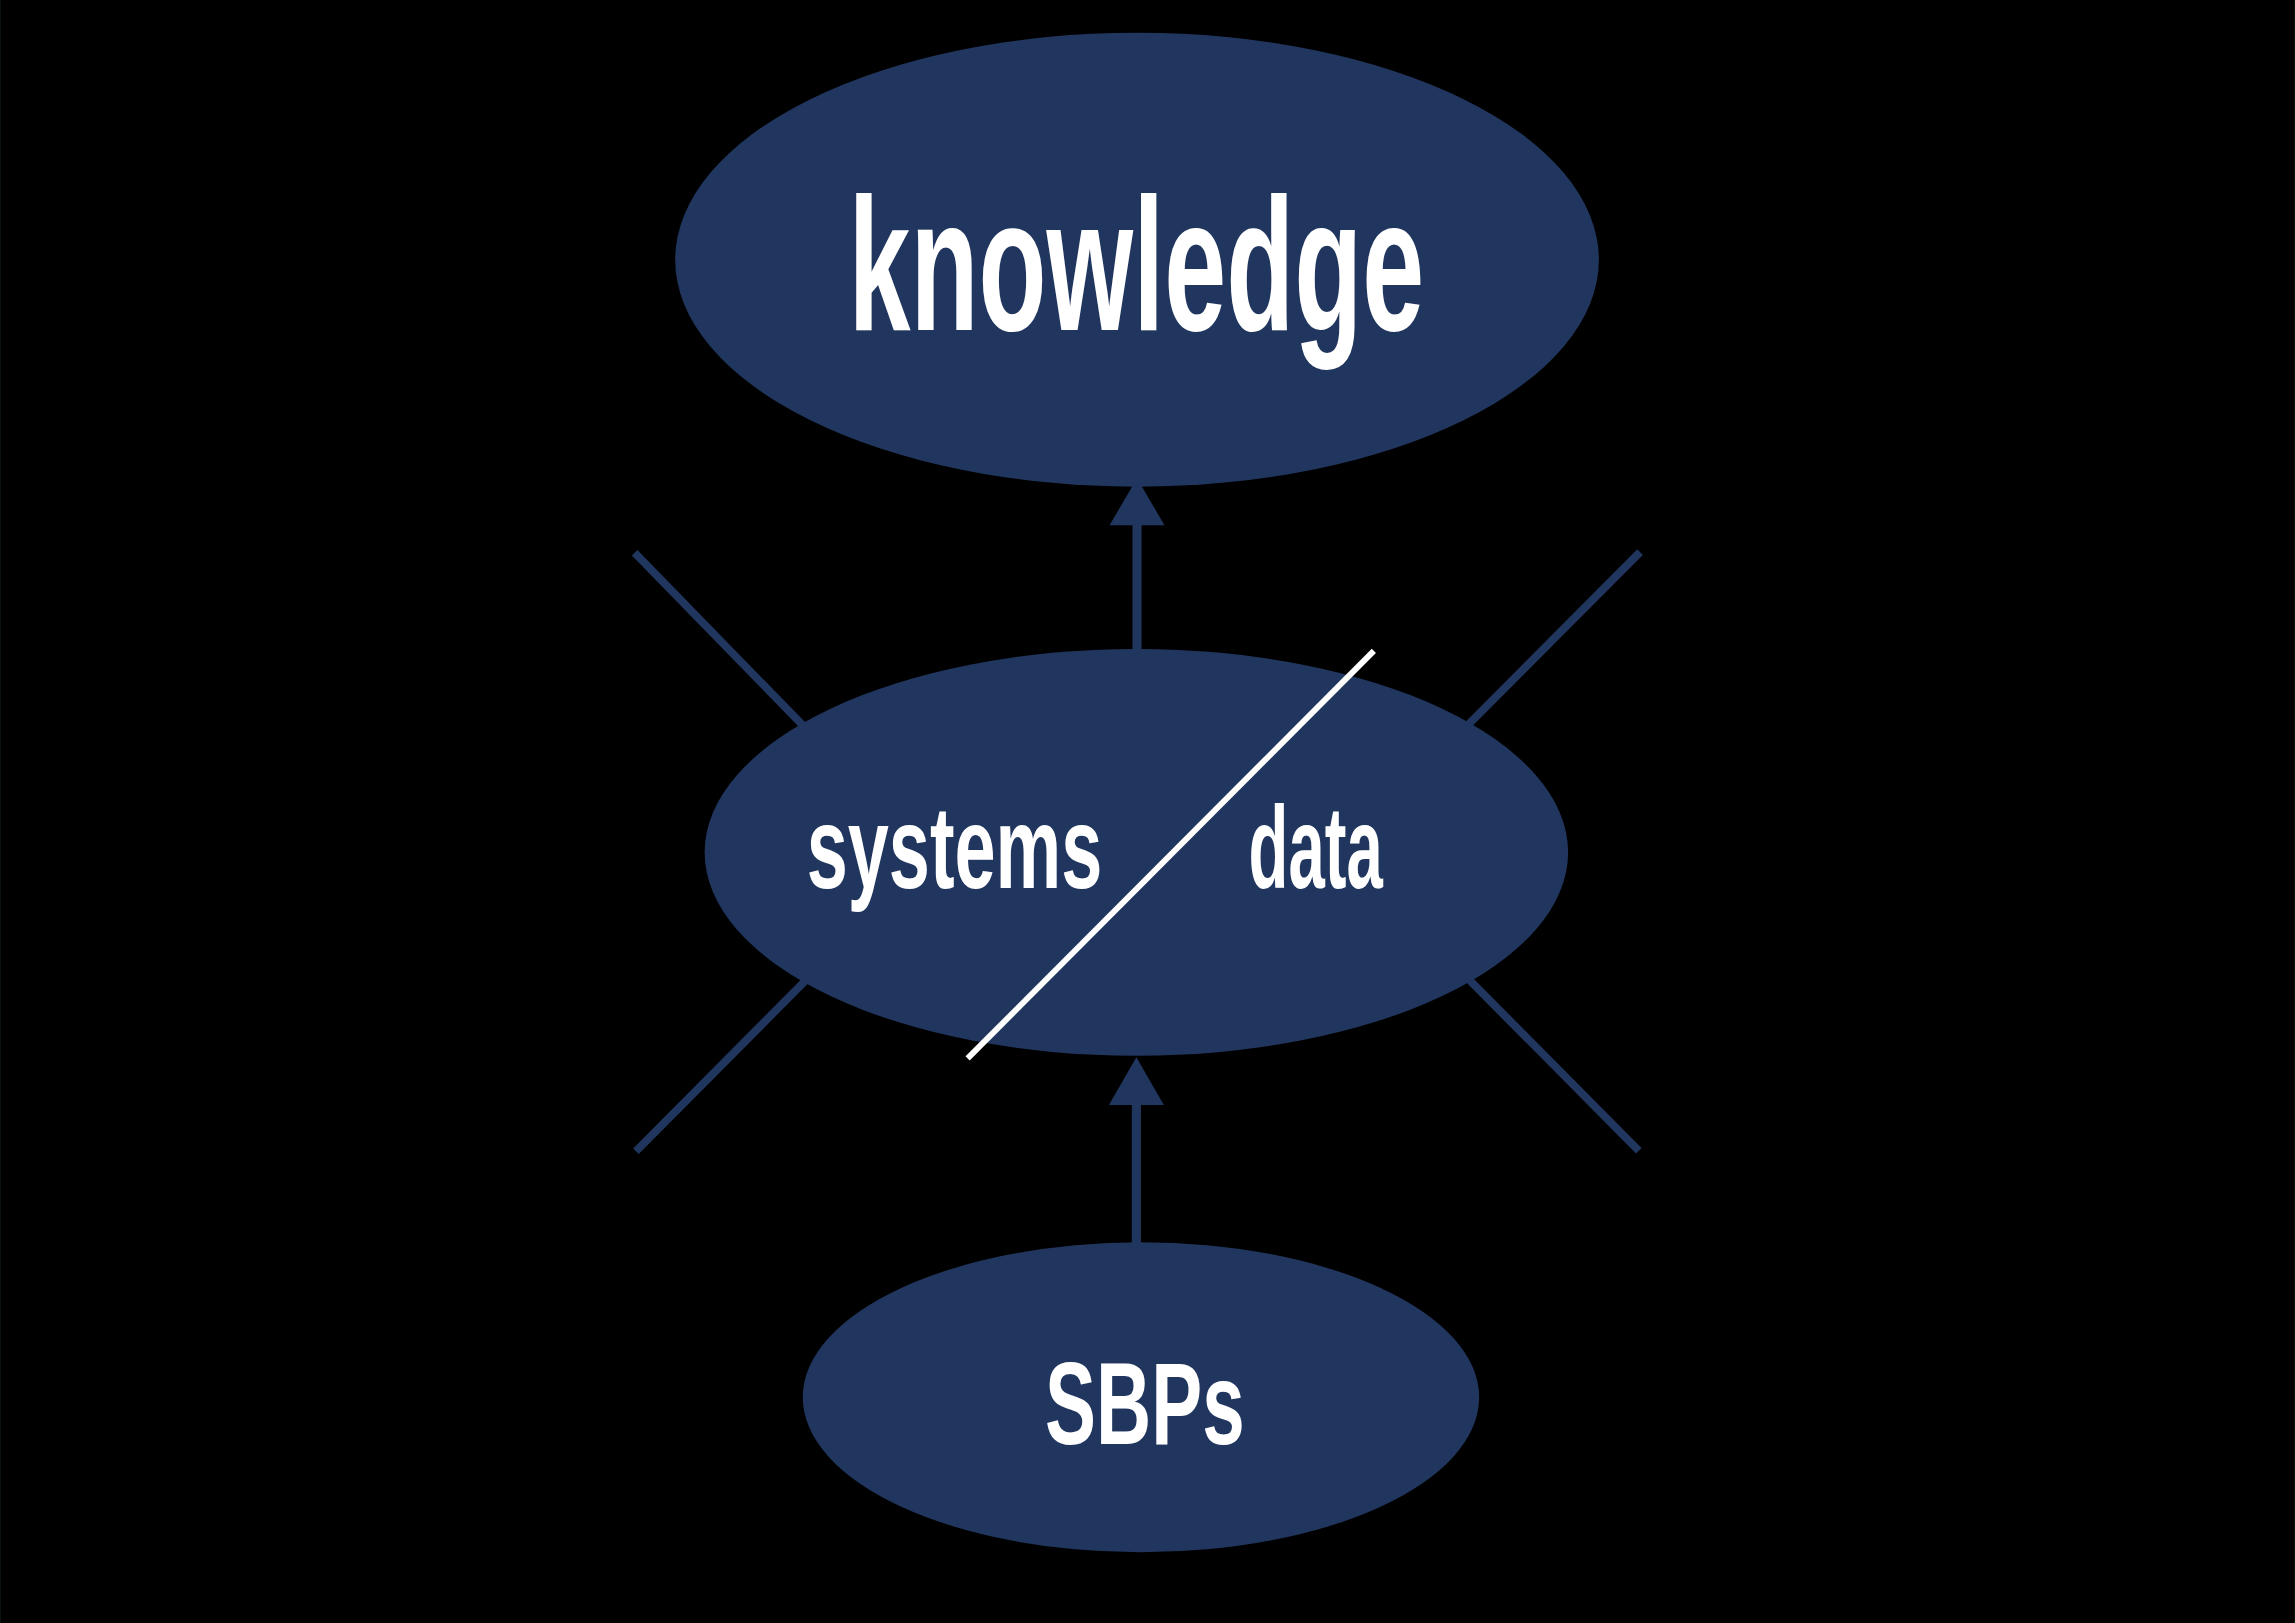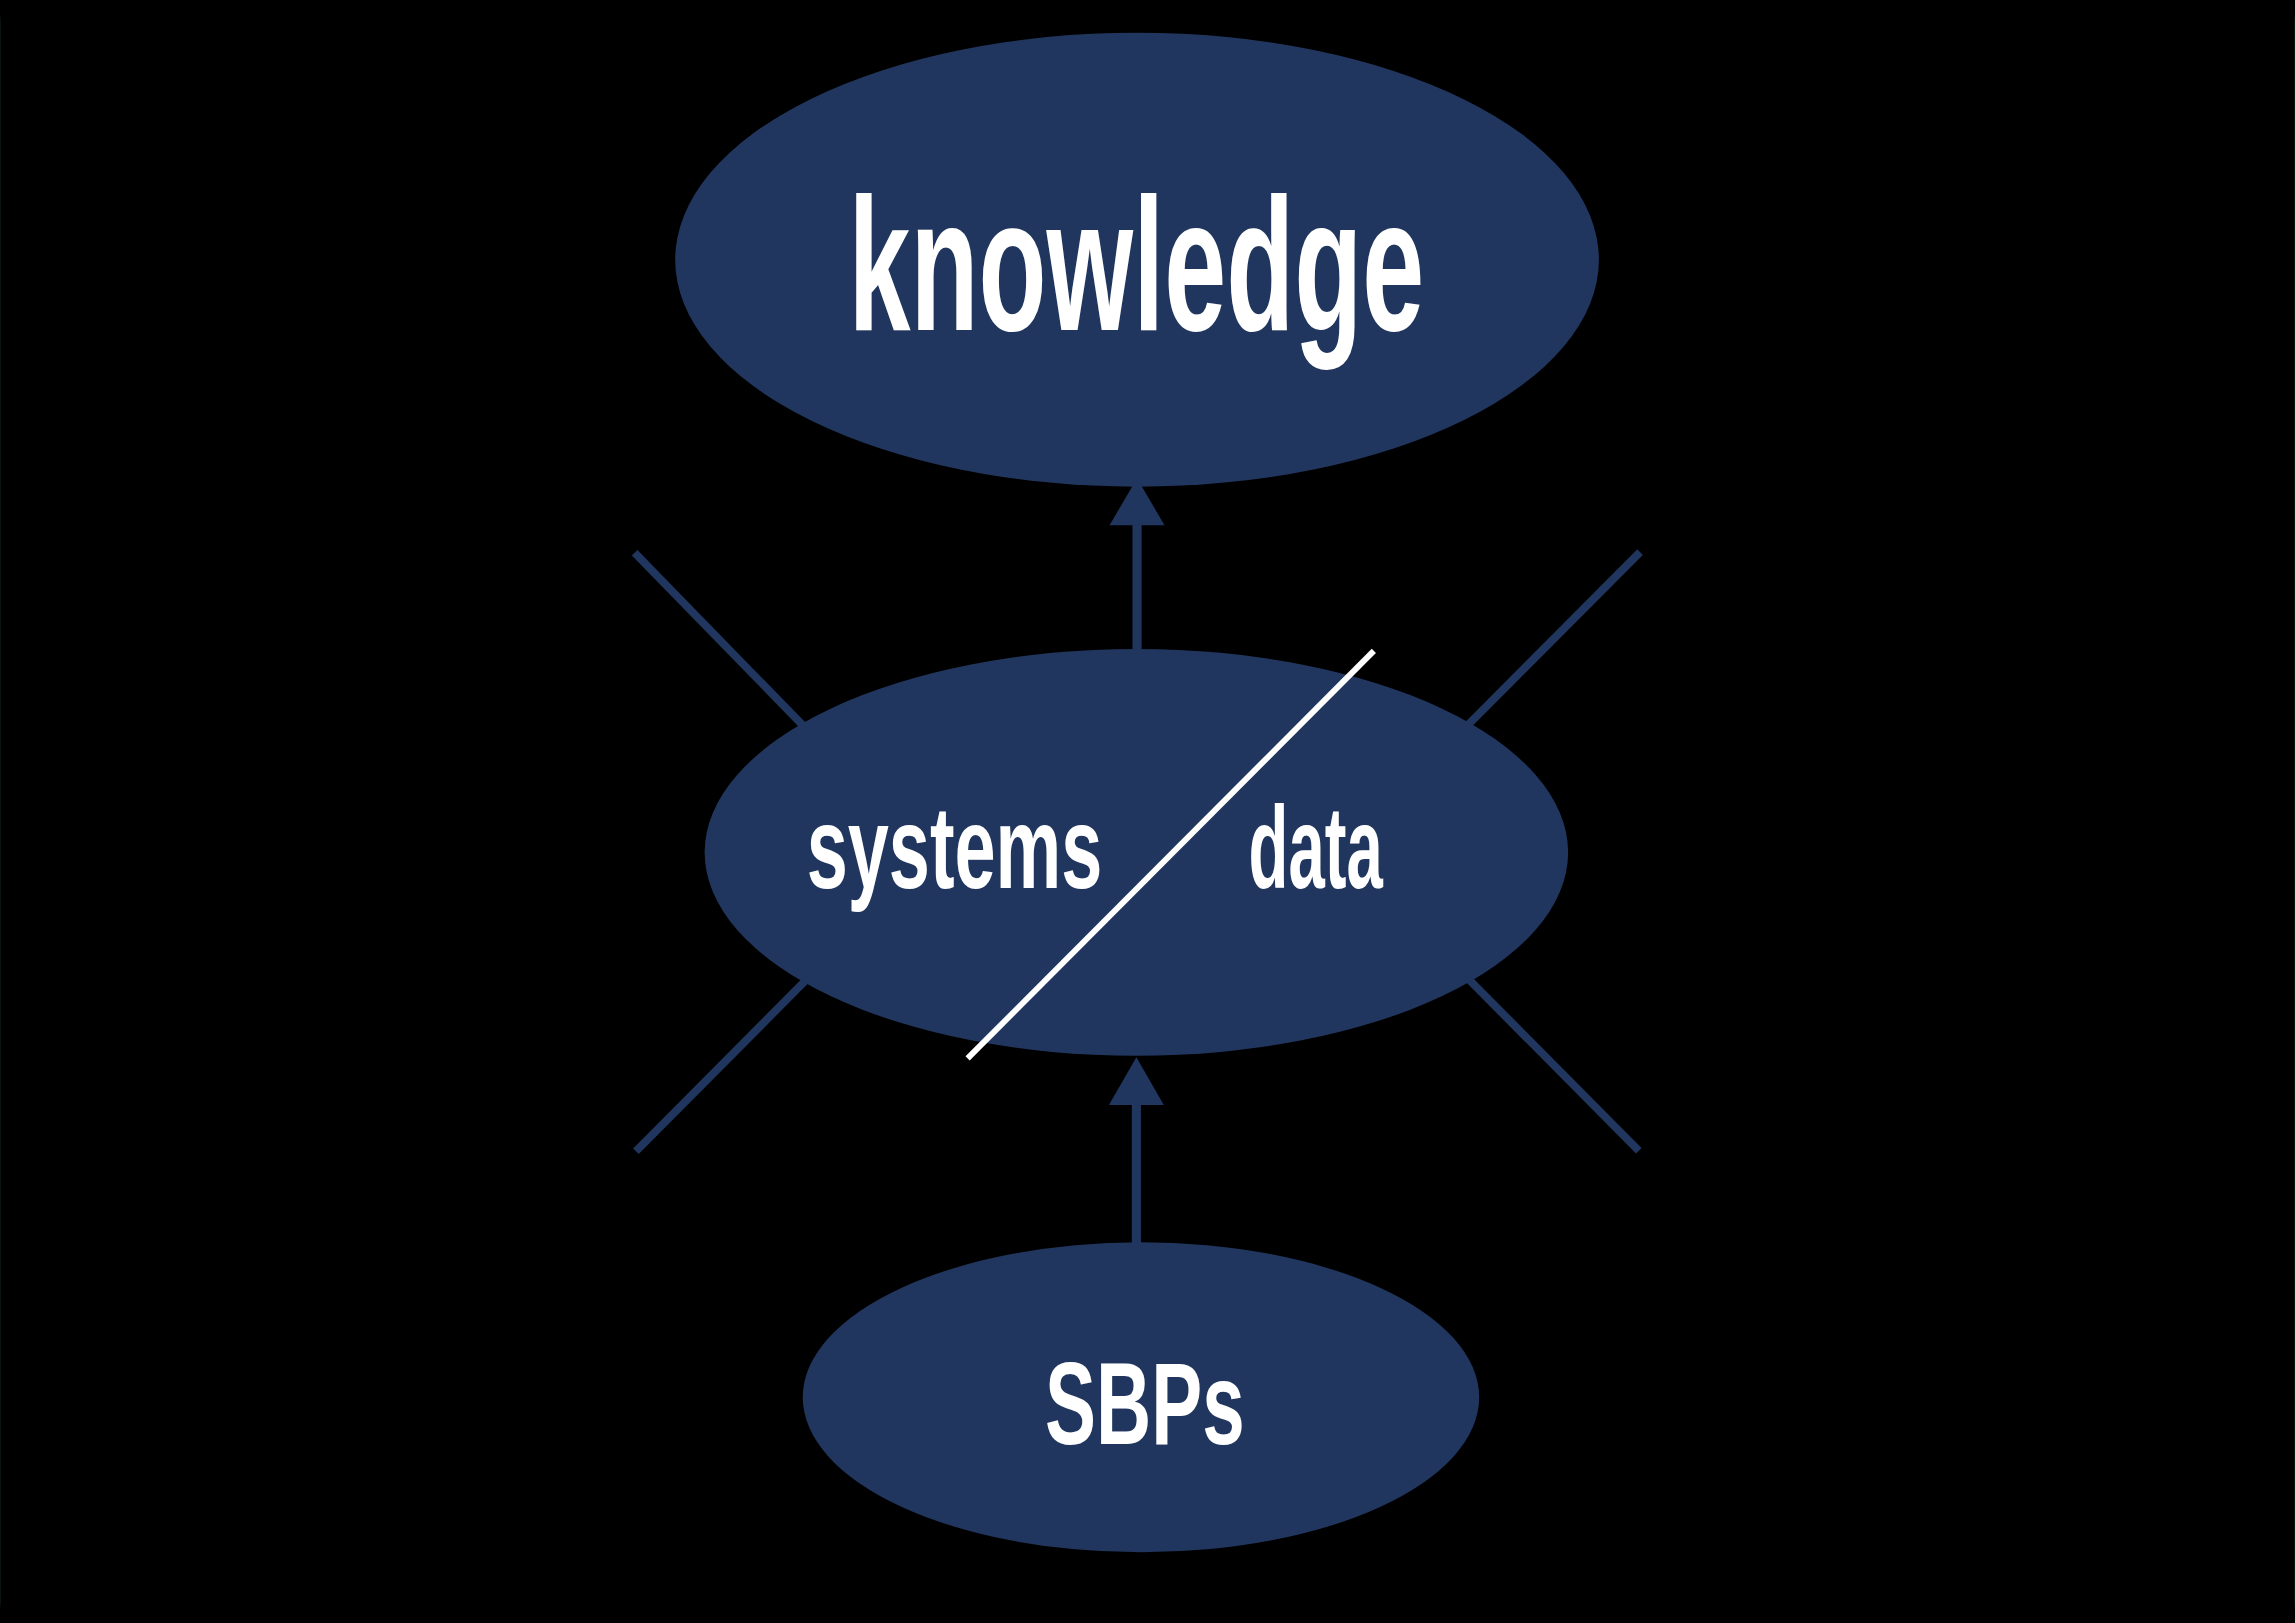--- a/index.html
+++ b/index.html
@@ -10,21 +10,20 @@
     height: 100%;
     overflow: hidden;
   }
   .diagram-wrap {
     width: 100vw;
     height: 100vh;
     display: flex;
     align-items: center;
     justify-content: center;
     background: #86efac;
-    border-radius: 21px;
   }
   svg {
     display: block;
     width: 100vw;
     height: 100vh;
   }
   text {
     font-family: "Liberation Sans", sans-serif;
     font-weight: bold;
   }

